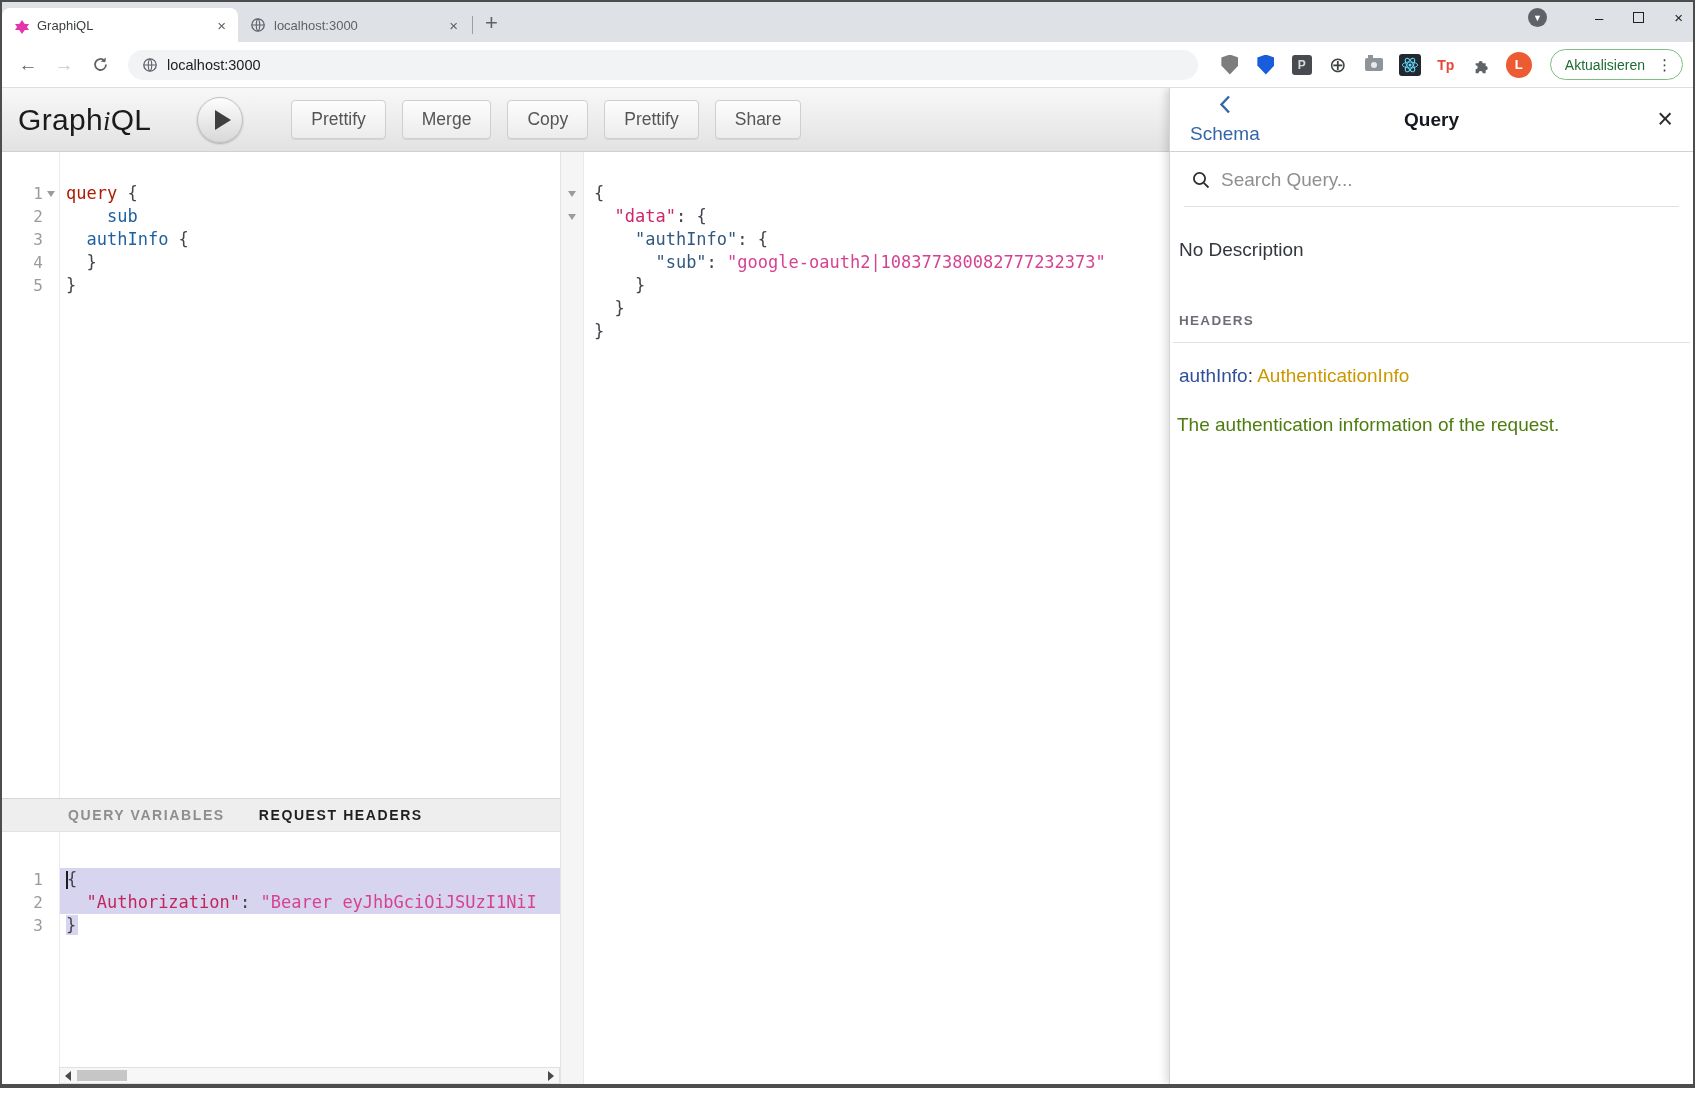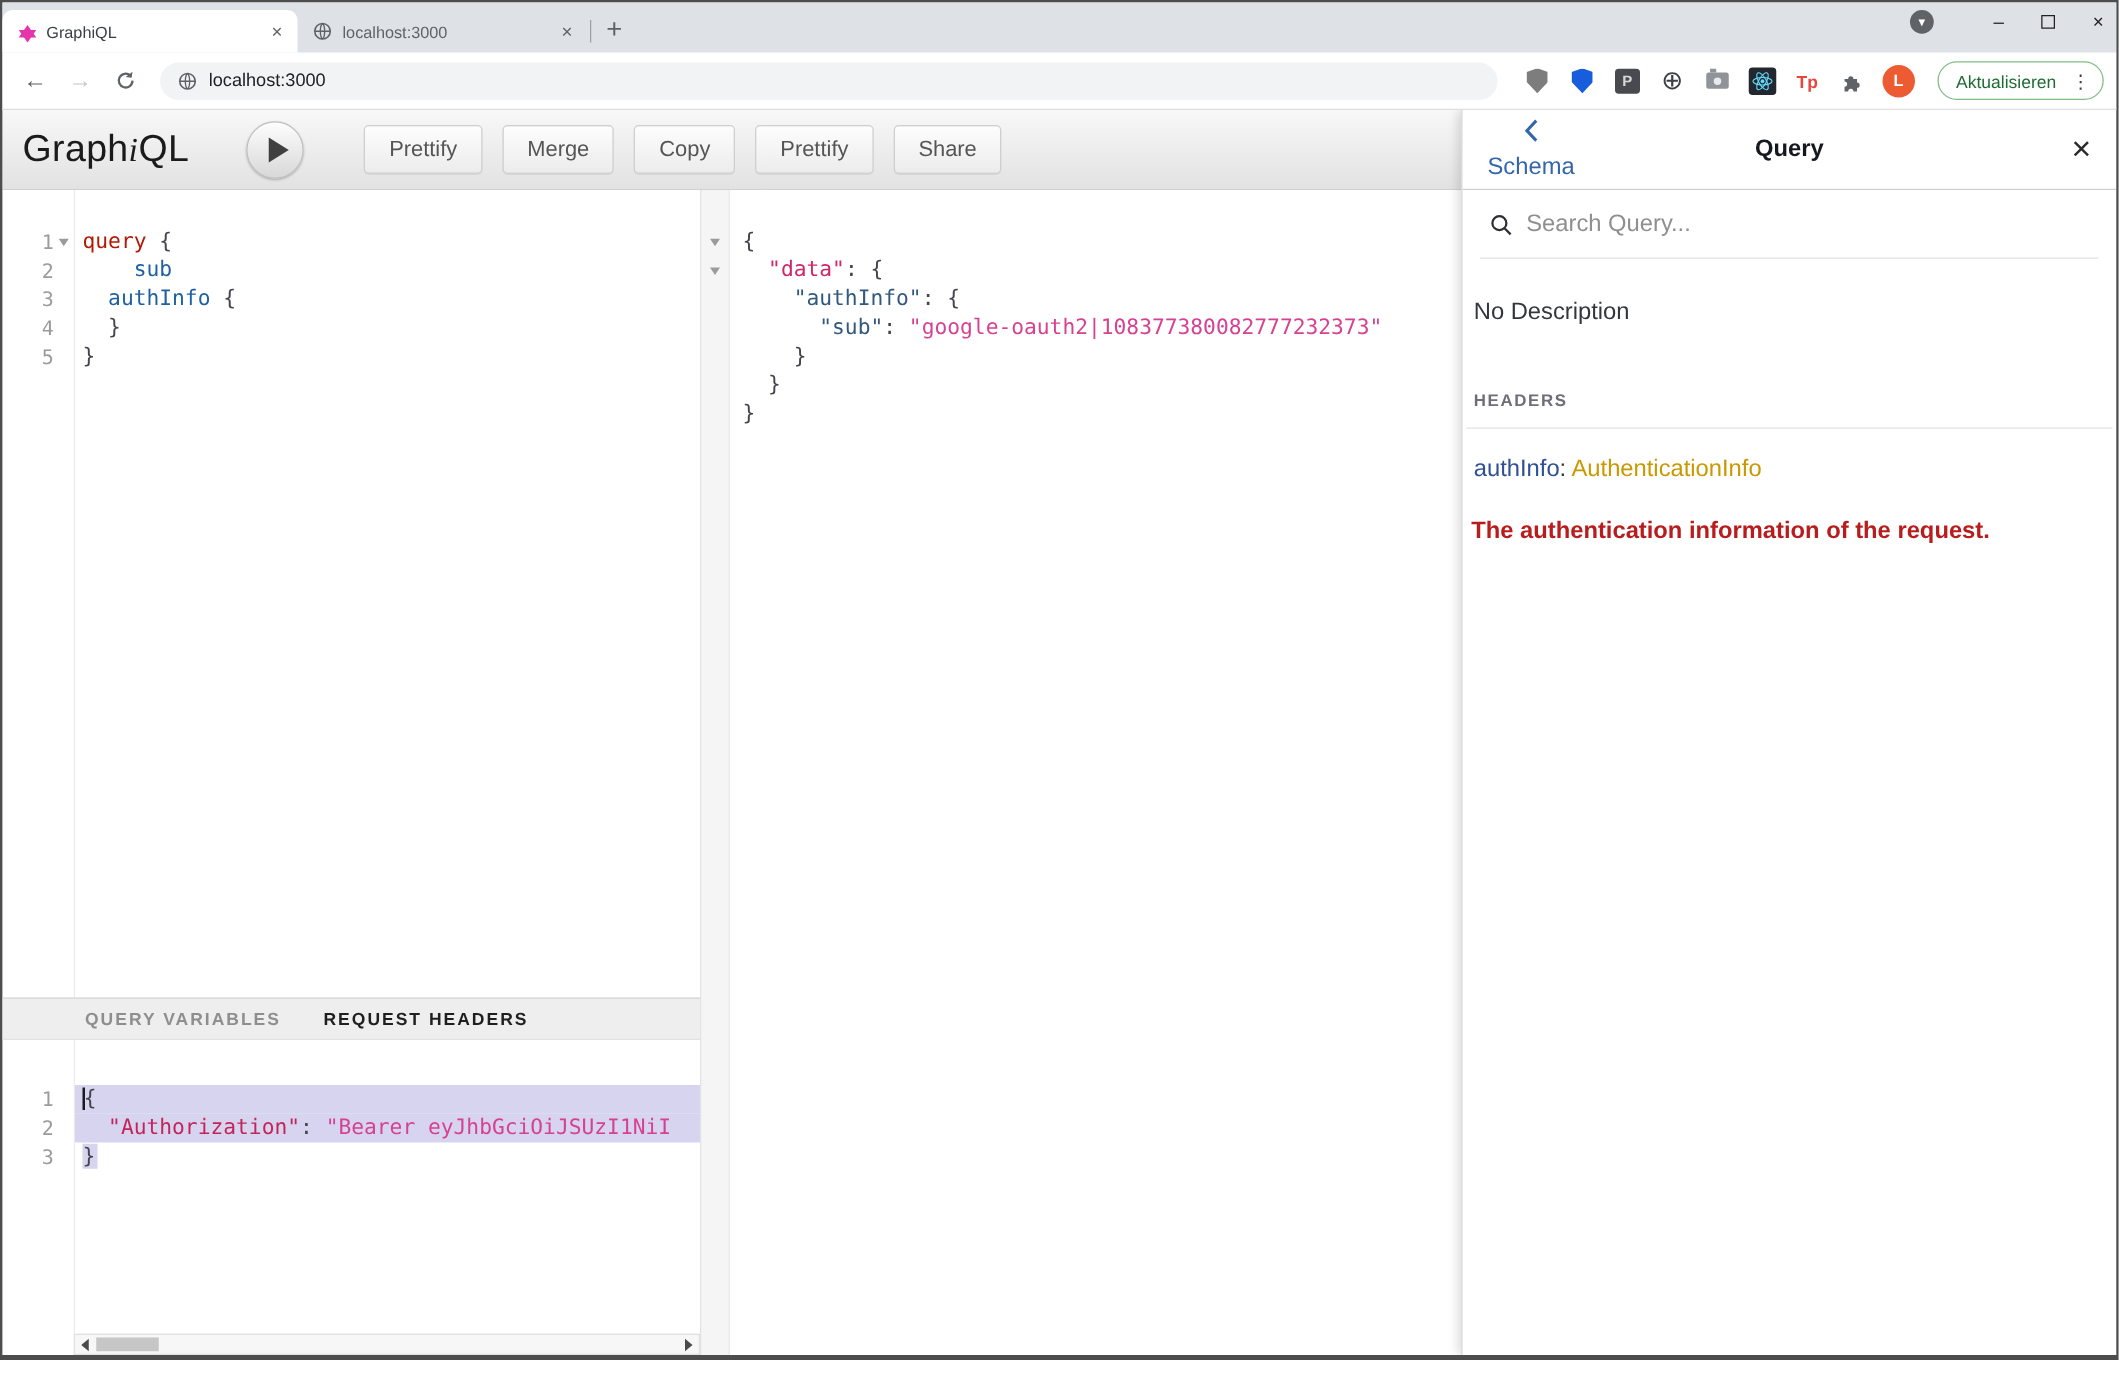--- a/index.html
+++ b/index.html
@@ -109,21 +109,21 @@
   .doc-search input { border:none; outline:none; background:transparent; font-size:19px; font-family:"Liberation Sans",sans-serif; color:#333; flex:1; }
   .doc-search input::placeholder { color:#8f8f8f; }
   .doc-body { padding:20px 1px; font-size:19px; }
   .no-desc { color:#33373D; margin:12px 8px 52px; }
   .fields-label { color:#6E6E78; font-weight:bold; font-size:13.5px; letter-spacing:1.3px; margin:0 8px 14px; }
   .fields-divider { border-top:1px solid #e2e2e2; margin:0 2px 22px; }
   .field-row { margin:0 8px 27px; }
   .field-name { color:#2F4F99; }
   .field-colon { color:#333; }
   .type-name { color:#CA9800; }
-  .field-desc { color:#b91c1c; margin:0 8px 0 6px;font-weight:bold; }
+  .field-desc { color:#4d7c0f; margin:0 8px 0 6px; }
 
   svg { display:block; }
 </style>
 </head>
 <body>
 
 <div class="window">
 
   <div class="tabstrip">
     <div class="tab active">

